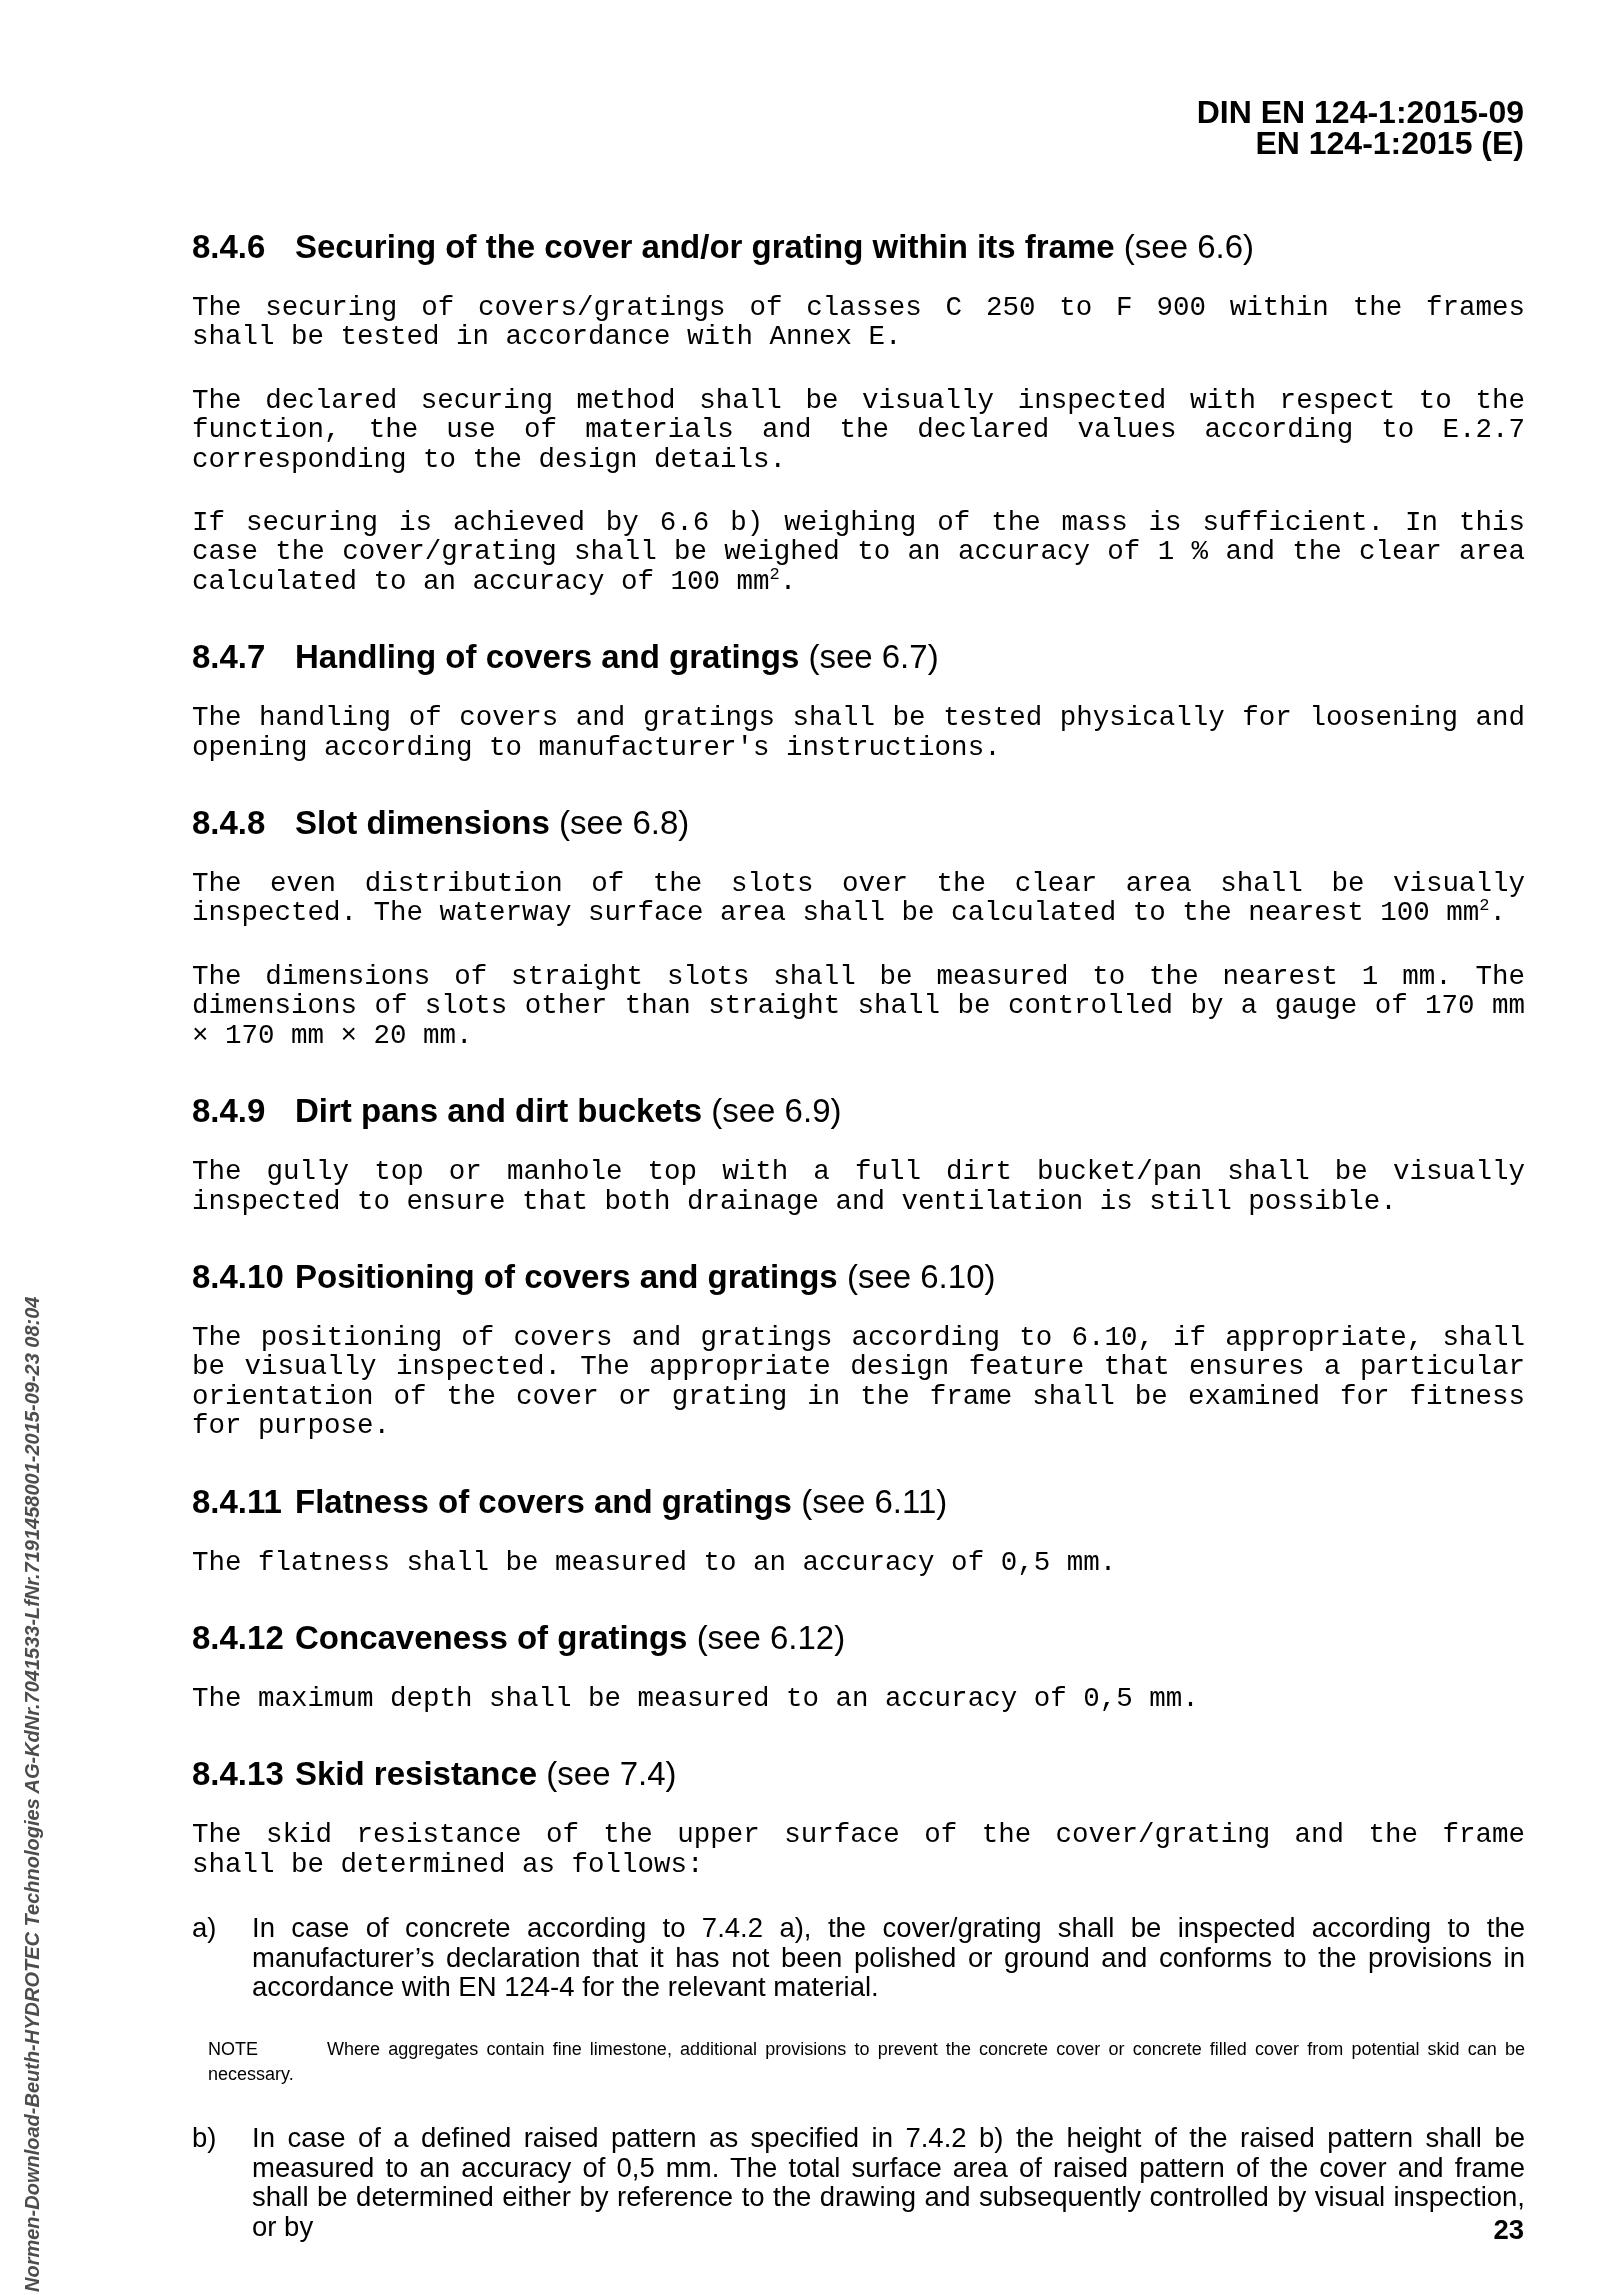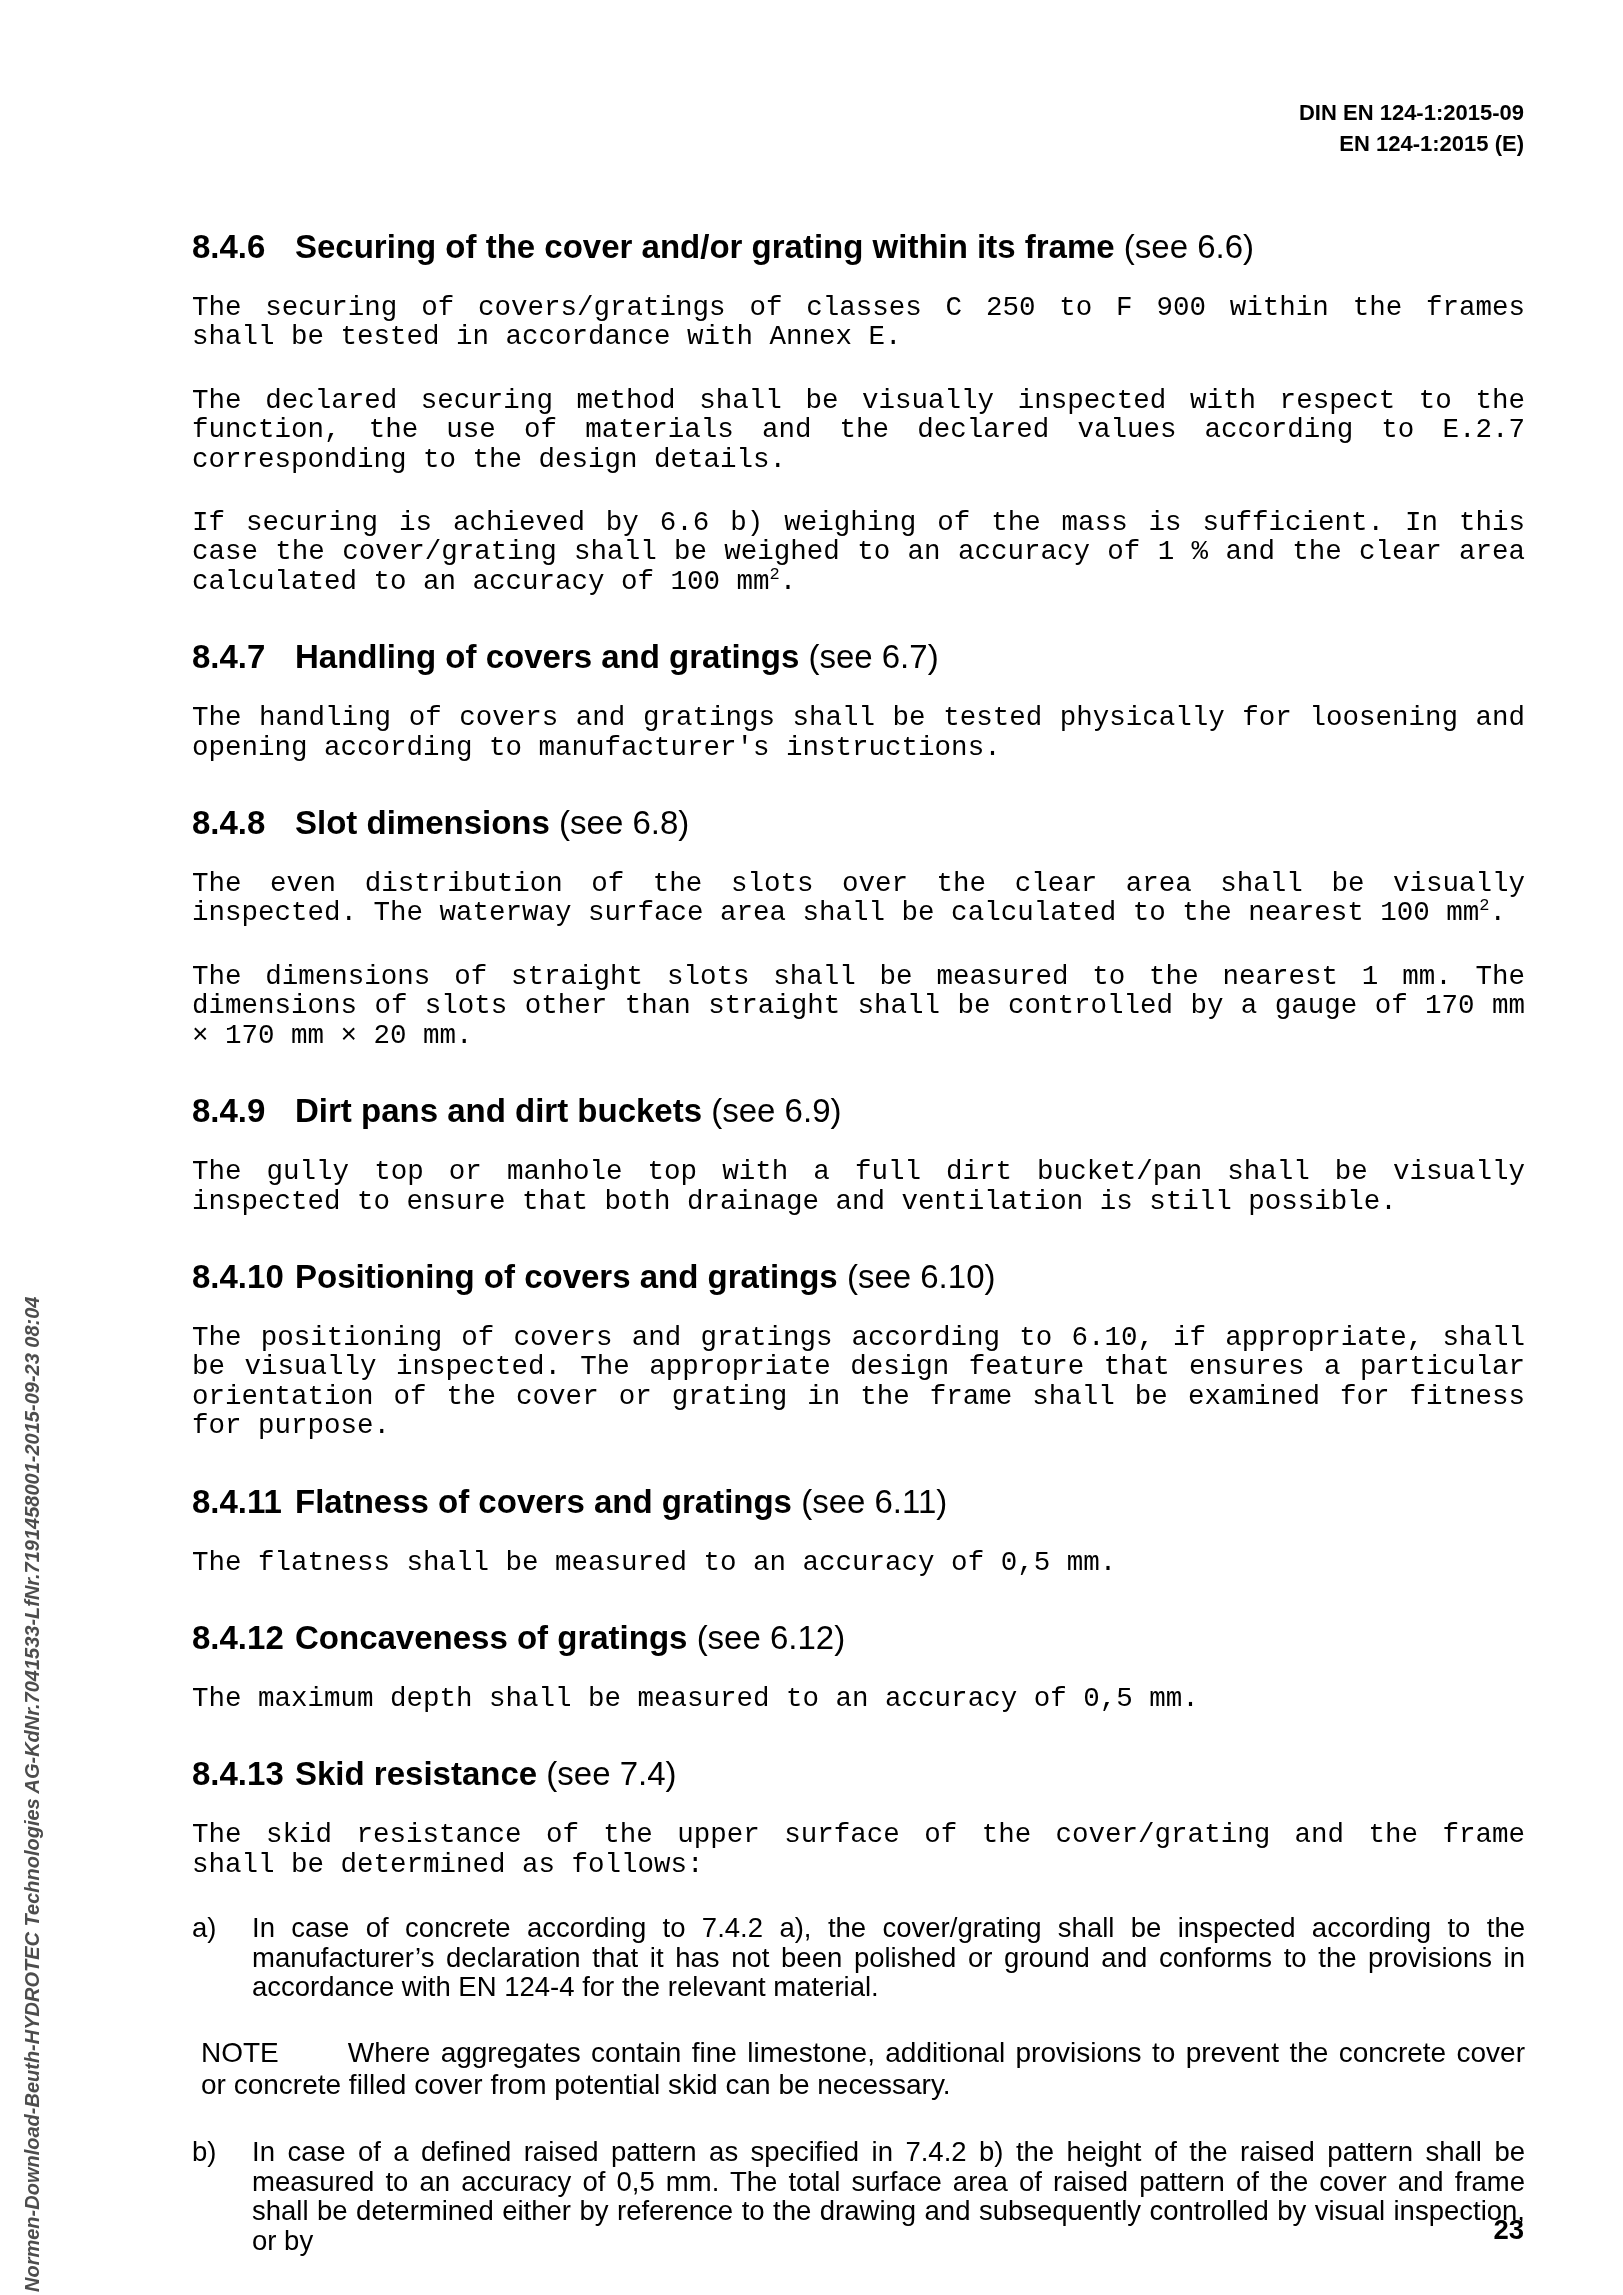--- a/index.html
+++ b/index.html
@@ -11,21 +11,21 @@
     overflow: hidden;
     font-family: "Liberation Sans", "DejaVu Sans", sans-serif;
     color: #000000;
   }
   .header {
     position: absolute;
     top: 97px;
     right: 99px;
     text-align: right;
     font-weight: bold;
-    font-size: 22px;
+    font-size: 32px;
     line-height: 31px;
     white-space: nowrap;
   }
   .watermark {
     position: absolute;
     left: 19.6px;
     top: 2292px;
     transform: rotate(-90deg);
     transform-origin: 0 0;
     font-style: italic;
@@ -66,23 +66,23 @@
     line-height: 0;
     vertical-align: 10.5px;
   }
   .list-item {
     display: flex;
     margin: 0 0 34px 0;
   }
   .list-marker { flex: none; width: 60px; }
   .list-text { flex: 1; text-align: justify; }
   .note {
-    font-size: 28px;
-    line-height: 32px;
-    margin: 36px 0 36px 9px;
+    font-size: 18px;
+    line-height: 25px;
+    margin: 36px 0 36px 16px;
     text-align: justify;
   }
   .note-gap { display: inline-block; width: 69px; }
   .page-number {
     position: absolute;
     top: 2179px;
     right: 99px;
     font-weight: bold;
     font-size: 27.5px;
     line-height: 30px;

